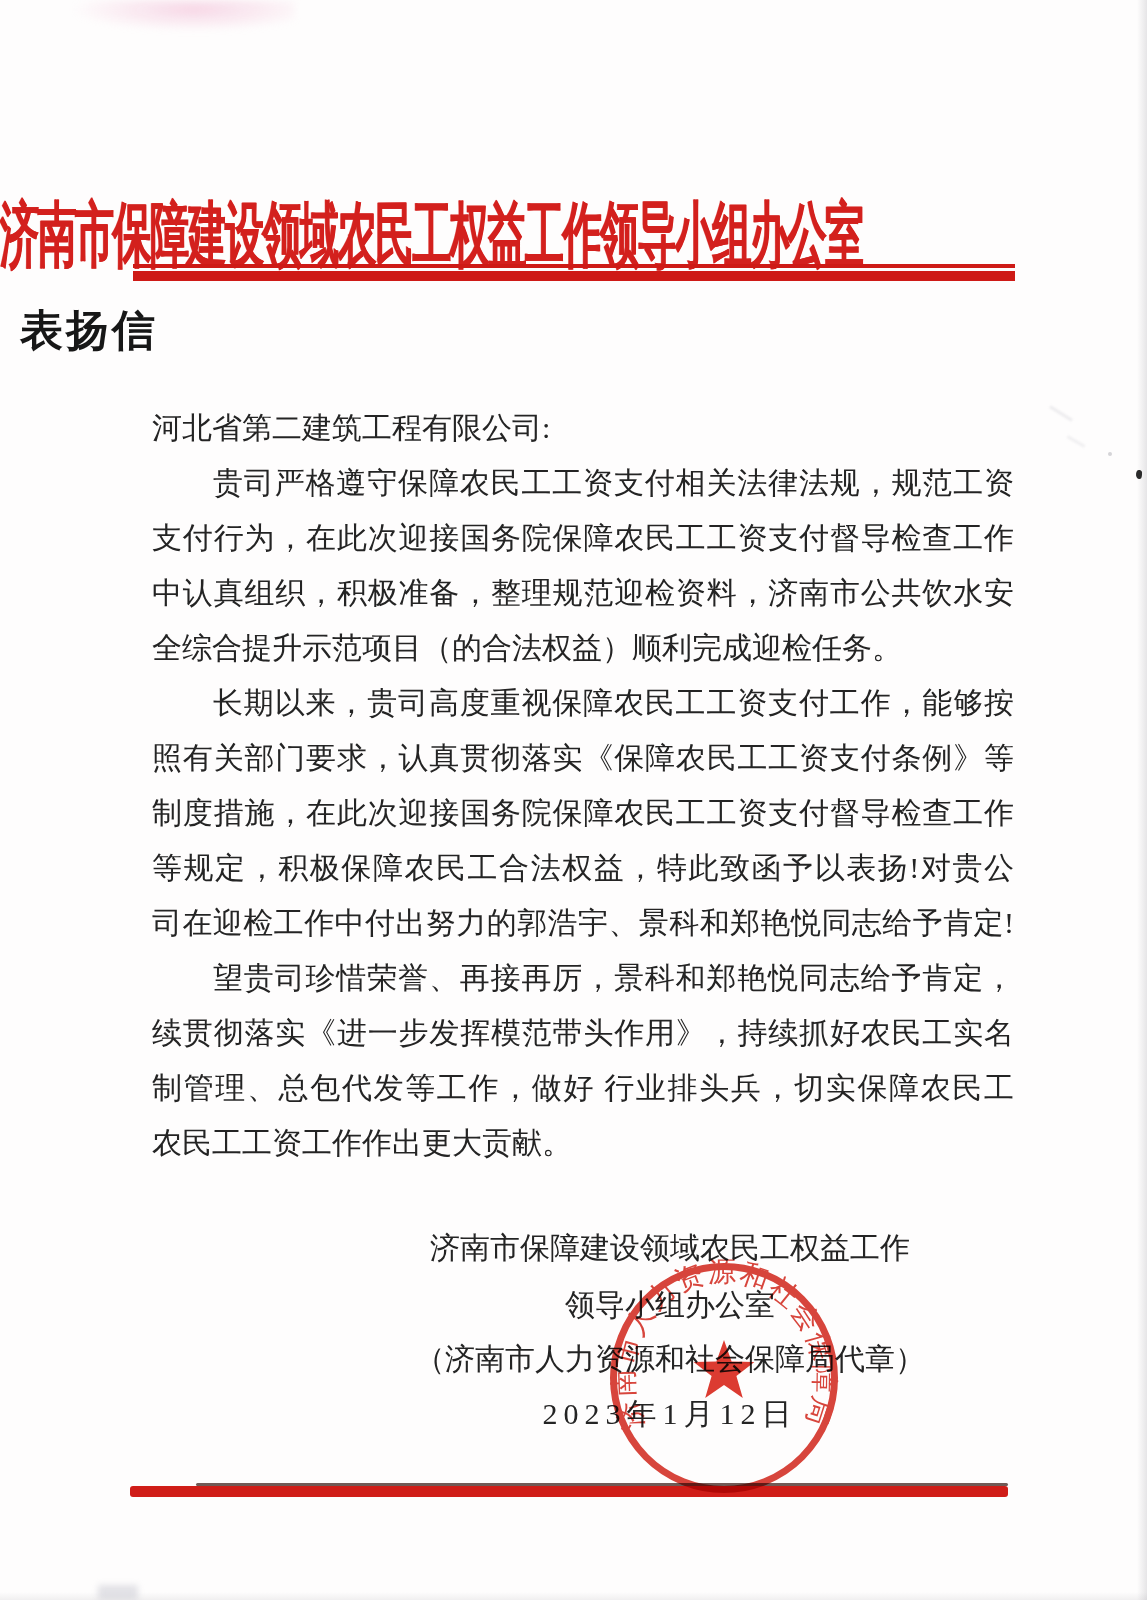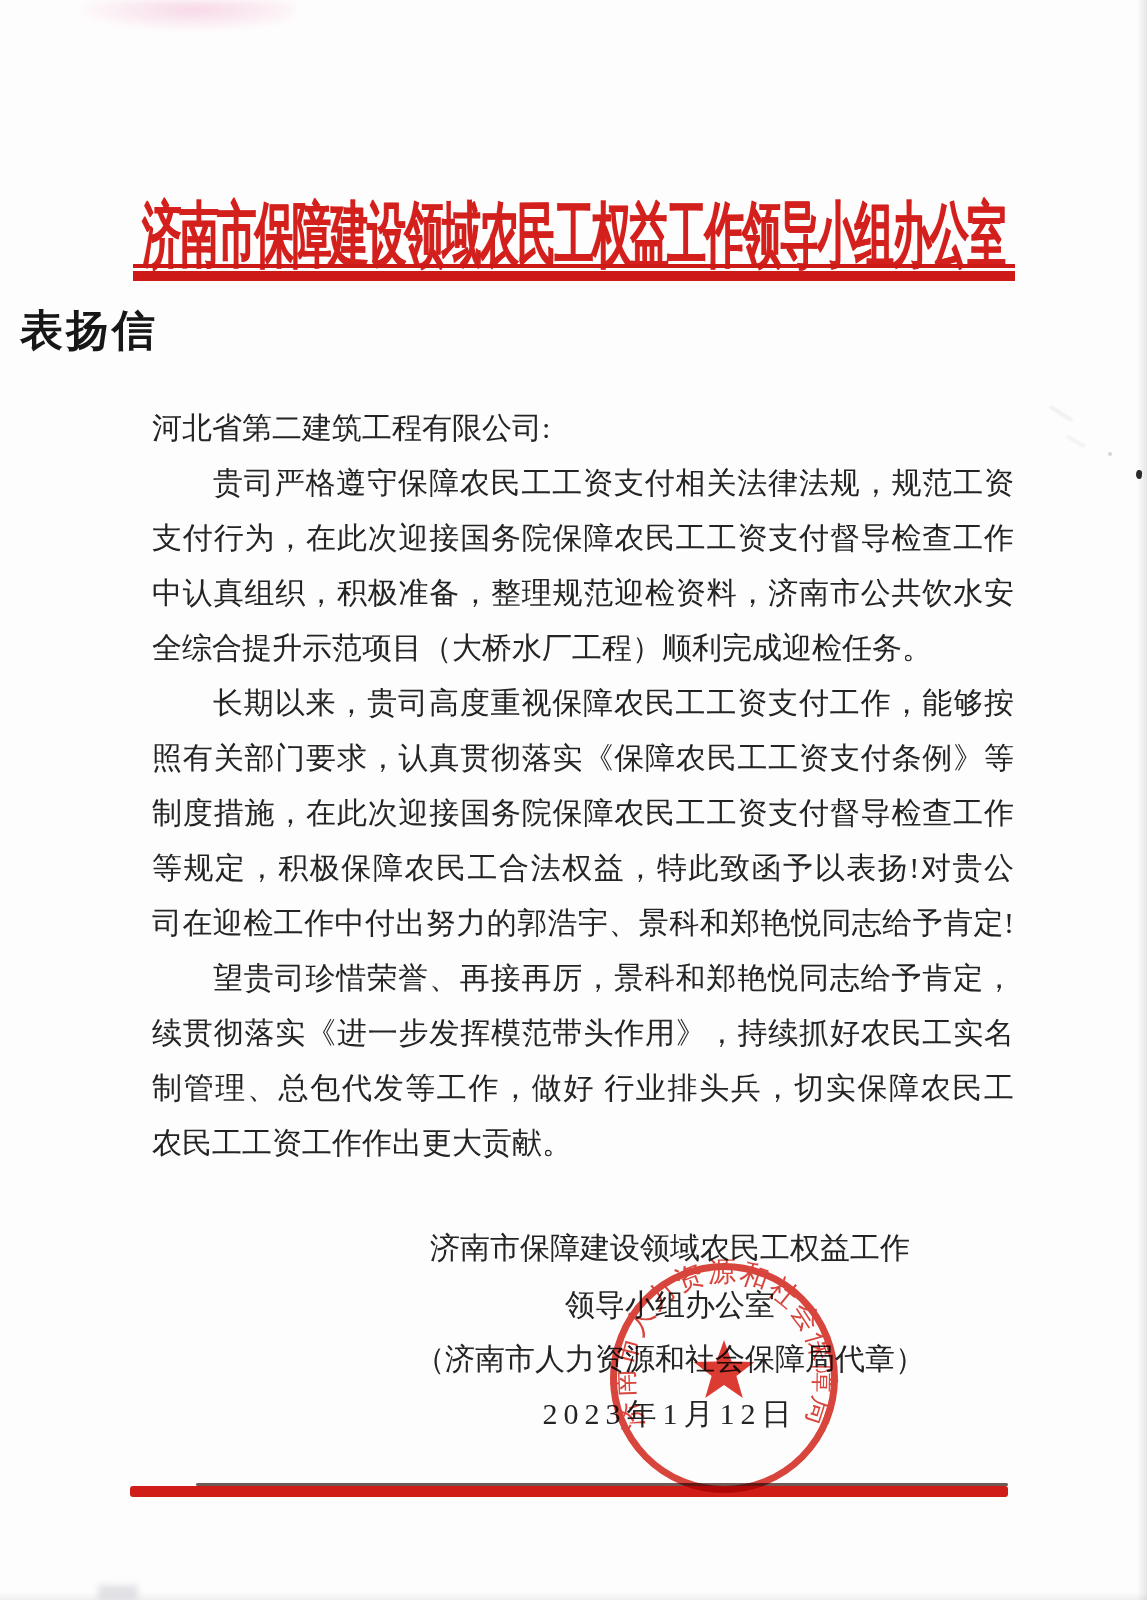--- a/index.html
+++ b/index.html
@@ -10,21 +10,21 @@
   }
   .page{position:absolute;inset:0;}
   
   .edge-right{position:absolute;top:0;right:0;width:10px;height:1600px;
     background:linear-gradient(to right,rgba(0,0,0,0),rgba(120,120,130,.18));}
   .edge-bottom{position:absolute;left:0;bottom:0;width:1147px;height:8px;
     background:linear-gradient(to bottom,rgba(0,0,0,0),rgba(120,120,130,.10));}
 
   
   .letterhead{
-    position:absolute;top:186px;left:0;width:1147px;text-align:center;
+    position:absolute;top:186px;left:0;width:1147px;
   }
   .letterhead span{
     display:inline-block;
     font-size:39px;font-weight:bold;letter-spacing:-1.5px;
     color:#d3201d;
     transform:scaleY(1.82);transform-origin:top center;
     text-shadow:0.6px 0 #d3201d, -0.4px 0 rgba(211,32,29,.6);
     white-space:nowrap;
   }
   .rule-thin{position:absolute;left:133px;top:264px;width:882px;height:4px;background:#ce1a16;}
@@ -102,21 +102,21 @@
   <div class="rule-thin"></div>
   <div class="rule-thick"></div>
 
   <div class="doc-title">表扬信</div>
 
   <div class="body-text">
     <div class="bl">河北省第二建筑工程有限公司:</div>
     <div class="bl ind fill">贵司严格遵守保障农民工工资支付相关法律法规，规范工资</div>
     <div class="bl fill">支付行为，在此次迎接国务院保障农民工工资支付督导检查工作</div>
     <div class="bl fill">中认真组织，积极准备，整理规范迎检资料，济南市公共饮水安</div>
-    <div class="bl">全综合提升示范项目（大桥水厂工程）顺利完成迎检任务。</div>
+    <div class="bl">全综合提升示范项目（的合法权益）顺利完成迎检任务。</div>
     <div class="bl ind fill">长期以来，贵司高度重视保障农民工工资支付工作，能够按</div>
     <div class="bl fill">照有关部门要求，认真贯彻落实《保障农民工工资支付条例》等</div>
     <div class="bl fill">制度措施，在此次迎接国务院保障农民工工资支付督导检查工作</div>
     <div class="bl fill">等规定，积极保障农民工合法权益，特此致函予以表扬!对贵公</div>
     <div class="bl fill">司在迎检工作中付出努力的郭浩宇、景科和郑艳悦同志给予肯定!</div>
     <div class="bl ind fill">望贵司珍惜荣誉、再接再厉，景科和郑艳悦同志给予肯定，继</div>
     <div class="bl fill">续贯彻落实《进一步发挥模范带头作用》，持续抓好农民工实名</div>
     <div class="bl fill">制管理、总包代发等工作，做好 行业排头兵，切实保障农民工</div>
     <div class="bl">农民工工资工作作出更大贡献。</div>
   </div>

